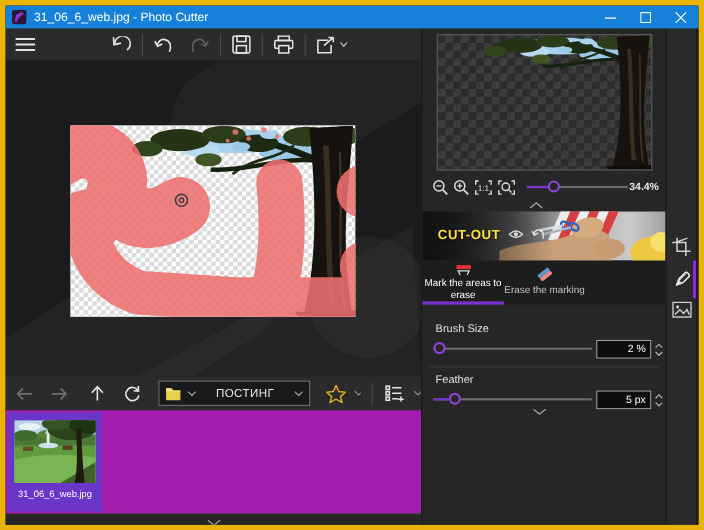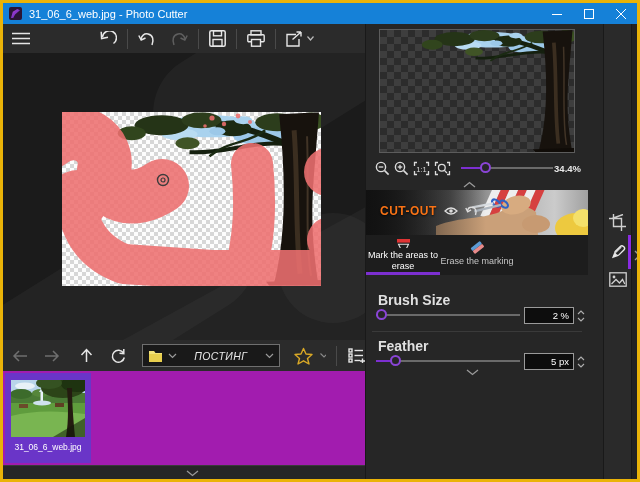--- a/index.html
+++ b/index.html
@@ -1,18 +1,18 @@
 <!DOCTYPE html>
 <html><head>
 <meta charset="utf-8">
 <style>
   html,body{margin:0;padding:0;background:#444;}
   *{box-sizing:border-box;}
   body{font-family:"Liberation Sans","DejaVu Sans",sans-serif;}
-  .window{position:relative;width:640px;height:482px;background:#262626;border:3px solid #eab308;overflow:hidden;}
+  .window{position:relative;width:640px;height:482px;background:#262626;border:5px solid #eab308;overflow:hidden;}
   .abs{position:absolute;}
 
   
   .titlebar{position:absolute;left:0;top:0;width:100%;height:21px;background:#1581d8;display:flex;align-items:center;color:#fff;}
   .app-icon{width:13px;height:13px;margin-left:6px;border-radius:2px;background:#2a1535;position:relative;overflow:hidden;flex:none;}
   .app-icon::after{content:"";position:absolute;left:2px;top:2px;width:9px;height:9px;background:linear-gradient(135deg,#b14ae0 0%,#7a2fc0 60%,#4a1a80 100%);clip-path:polygon(0 100%,20% 30%,70% 0,100% 15%,45% 60%,25% 100%);}
   .title-text{font-size:11px;margin-left:7px;white-space:nowrap;}
   .winbtns{margin-left:auto;display:flex;height:100%;}
   .winbtn{width:32px;height:100%;display:flex;align-items:center;justify-content:center;color:#fff;}
   .winbtn svg{display:block;}
@@ -24,53 +24,53 @@
   .disabled{color:#5f5f5f;}
 
   
   .canvas{position:absolute;left:0;top:50px;width:378px;height:287px;background:#1b1b1b;overflow:hidden;}
   .photo{position:absolute;left:59px;top:59px;width:259px;height:174px;background:#fdfdfd;background-image:linear-gradient(45deg,#d7d7d7 25%,transparent 25%,transparent 75%,#d7d7d7 75%),linear-gradient(45deg,#d7d7d7 25%,transparent 25%,transparent 75%,#d7d7d7 75%);background-size:8px 8px;background-position:0 0,4px 4px;}
   .photo svg{position:absolute;left:0;top:0;}
 
   
   .nav{position:absolute;left:0;top:337px;width:378px;height:31px;background:#2b2b2b;display:flex;align-items:center;color:#e6e6e6;}
   .navbtn{display:flex;align-items:center;justify-content:center;padding:0 4px;}
-  .folderbox{margin-left:12px;width:160px;height:23px;border:1px solid #6f6f6f;background:#191919;display:flex;align-items:center;padding:0 5px;font-style:italic;}
+  .folderbox{margin-left:12px;width:160px;height:23px;border:1px solid #6f6f6f;background:#191919;display:flex;align-items:center;padding:0 5px;}
   .folderbox .fname{flex:1;text-align:center;font-size:10.5px;color:#e8e8e8;letter-spacing:.4px;}
   .chev{display:block;}
 
   
   .thumbs{position:absolute;left:0;top:368px;width:378px;height:94px;background:#a21caf;}
   .thumb{position:absolute;left:2px;top:2px;width:86px;height:90px;background:#6a35c8;display:flex;flex-direction:column;align-items:center;}
   .thumb svg{margin-top:7px;display:block;}
   .thumb .cap{font-size:8.5px;color:#fff;margin-top:5px;}
   .thumbs-bar{position:absolute;left:0;top:462px;width:378px;height:15px;background:#262626;border-top:1px solid #3a3a3a;}
 
   
-  .rpanel{position:absolute;left:362px;top:21px;width:222px;height:456px;background:#262626;border-left:1px solid #191919;}
+  .rpanel{position:absolute;left:378px;top:21px;width:222px;height:456px;background:#262626;border-left:1px solid #191919;}
   .preview-box{position:absolute;left:13px;top:5px;width:196px;height:124px;border:1px solid #5c5c5c;background:#2c2c2c;background-image:linear-gradient(45deg,#3e3e3e 25%,transparent 25%,transparent 75%,#3e3e3e 75%),linear-gradient(45deg,#3e3e3e 25%,transparent 25%,transparent 75%,#3e3e3e 75%);background-size:14px 14px;background-position:0 0,7px 7px;overflow:hidden;}
   .zoom-row{position:absolute;left:7px;top:134px;width:208px;height:20px;display:flex;align-items:center;color:#dcdcdc;}
   .zbtn{padding:0 2px;display:flex;align-items:center;}
   .zoom-val{font-size:9.5px;color:#e8e8e8;margin-left:auto;font-weight:bold;text-align:center;}
 
   .slider{position:relative;height:12px;}
   .slider .track{position:absolute;left:0;right:0;top:5px;height:2px;background:#6a6a6a;}
   .slider .fill{position:absolute;left:0;top:5px;height:2px;background:#7c2fd0;}
   .slider .handle{position:absolute;top:0;width:11px;height:11px;border-radius:50%;border:2px solid #8a45d6;background:#262626;}
 
   .banner{position:absolute;left:0;top:166px;width:222px;height:45px;overflow:hidden;}
-  .banner-label{position:absolute;left:14px;top:14px;display:flex;align-items:center;color:#f97316;font-size:12px;font-weight:bold;letter-spacing:.5px;text-shadow:0 1px 2px rgba(0,0,0,.8);}
+  .banner-label{position:absolute;left:14px;top:14px;display:flex;align-items:center;color:#fde047;font-size:12px;font-weight:bold;letter-spacing:.5px;text-shadow:0 1px 2px rgba(0,0,0,.8);}
   .banner-label svg{margin-left:7px;}
 
   .tabs{position:absolute;left:0;top:211px;width:222px;height:40px;background:#1d1d1d;display:flex;}
   .tab{width:74px;display:flex;flex-direction:column;align-items:center;padding-top:3px;color:#c4c4c4;font-size:9px;line-height:1.2;text-align:center;}
   .tab.active{color:#fff;border-bottom:3px solid #7c2fd0;}
   .tab .tlabel{margin-top:2px;}
 
-  .sec-label{position:absolute;font-size:14px;color:#e0e0e0;font-weight:bold;}
+  .sec-label{position:absolute;font-size:10px;color:#e0e0e0;}
   .spinner{position:absolute;width:50px;height:17px;background:#0d0d0d;border:1px solid #9a9a9a;color:#fff;font-size:9.5px;display:flex;align-items:center;justify-content:flex-end;padding-right:4px;}
   .spin-arrows{position:absolute;width:12px;height:17px;display:flex;flex-direction:column;align-items:center;justify-content:center;color:#b0b0b0;}
   .hr{position:absolute;height:1px;background:#3a3a3a;}
 
   
   .toolstrip{position:absolute;left:600px;top:21px;width:28px;height:456px;background:#2a2a2a;border-left:1px solid #191919;color:#cfcfcf;}
   .strip-active{position:absolute;right:0;top:211px;width:3px;height:34px;background:#8a2be2;}
   .edgestrip{position:absolute;left:628px;top:21px;width:11px;height:456px;background:#222;border-left:1px solid #191919;color:#9a9a9a;}
 </style>
 </head>

